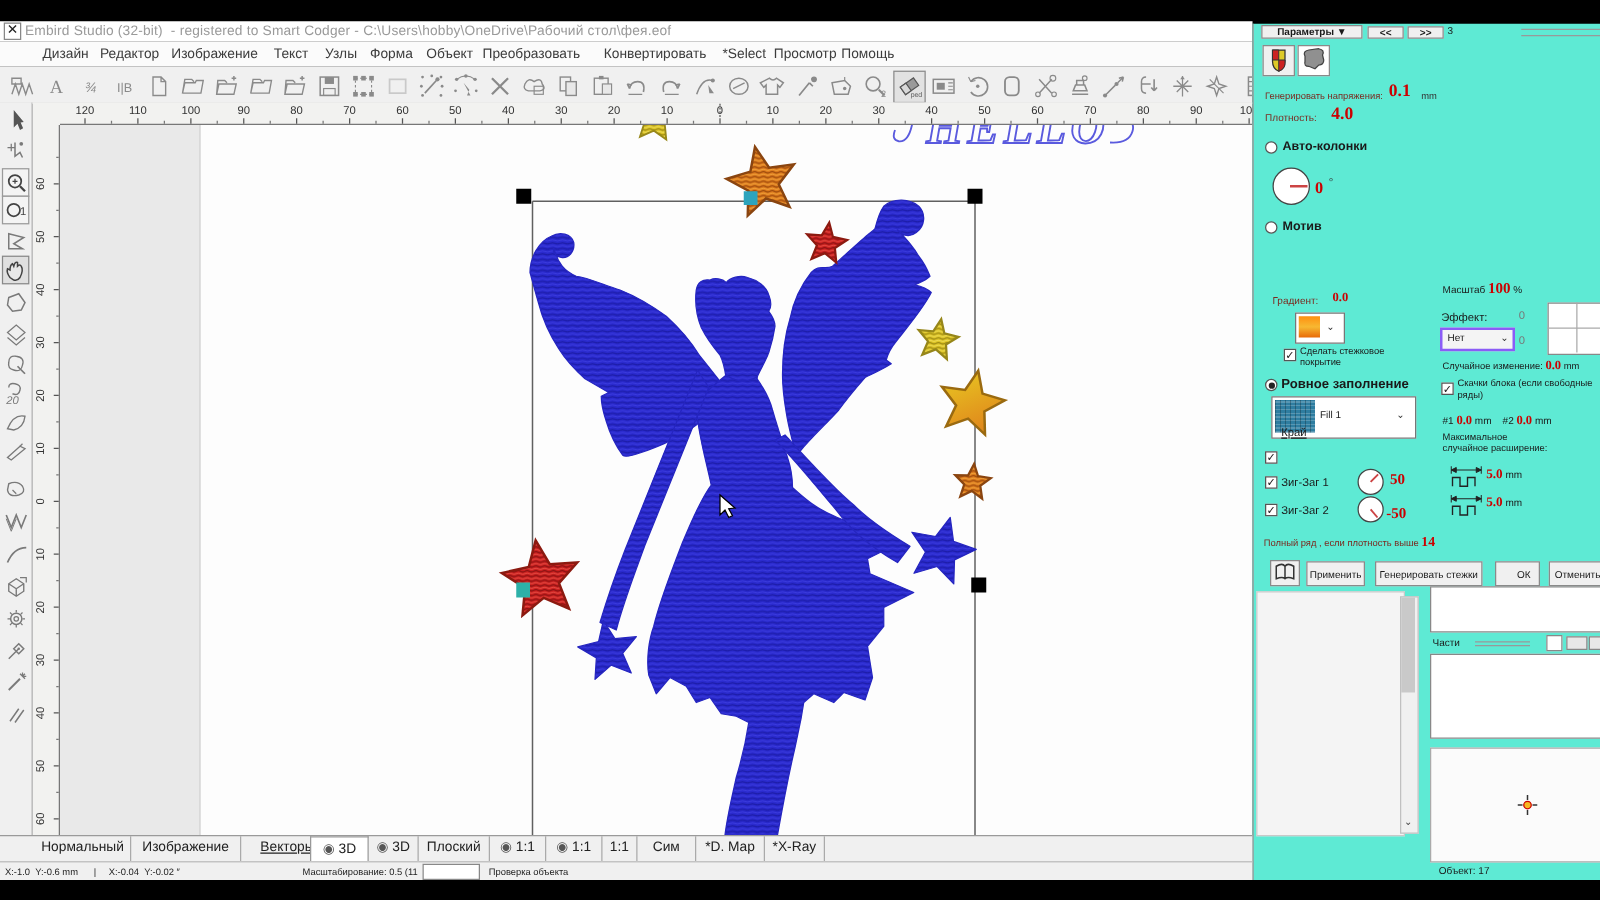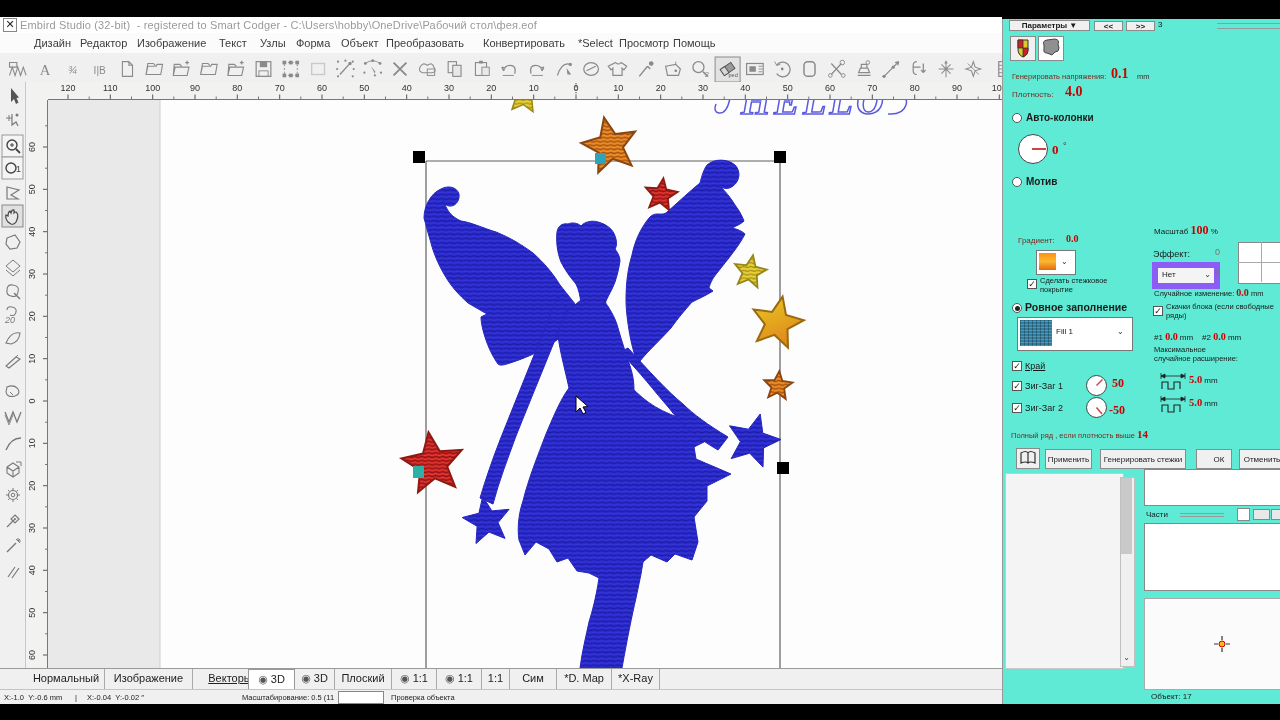--- a/index.html
+++ b/index.html
@@ -543,21 +543,21 @@
 <div class="cb" style="left:24px;top:260px;">✓</div>
 <div class="abs" style="left:37px;top:258px;font-size:7.5px;line-height:8.5px;">Сделать стежковое<br>покрытие</div>
 <div class="rb" style="left:9px;top:284px;"></div>
       <div class="abs" style="left:11.5px;top:286.5px;width:5px;height:5px;background:#222;border-radius:50%;"></div>
 <div class="abs" style="left:22px;top:282px;font-size:10.5px;font-weight:bold;">Ровное заполнение</div>
 <div class="abs" style="left:14px;top:298px;width:114px;height:32px;background:#fff;border:1px solid #777;"></div>
 <div class="abs" style="left:17px;top:301px;width:32px;height:26px;background:#2e7da0;background-image:repeating-linear-gradient(90deg,rgba(0,0,0,0.25) 0 1px,transparent 1px 4px),repeating-linear-gradient(0deg,rgba(255,255,255,0.2) 0 1px,transparent 1px 3px);"></div>
 <div class="abs" style="left:53px;top:308px;font-size:8px;">Fill 1</div>
 <div class="abs" style="left:114px;top:308px;font-size:8px;color:#333;">⌄</div>
 <div class="cb" style="left:9px;top:342px;">✓</div>
-<div class="abs" style="left:22px;top:342px;font-size:9px;text-decoration:underline;">Край</div>
+<div class="abs" style="left:22px;top:322px;font-size:9px;text-decoration:underline;">Край</div>
 <div class="cb" style="left:9px;top:362px;">✓</div>
 <div class="abs" style="left:22px;top:362px;font-size:9px;">Зиг-Заг 1</div>
 <div class="abs" style="left:83px;top:356px;width:19px;height:19px;border:1.2px solid #444;border-radius:50%;background:#fff;"></div>
 <svg class="abs" style="left:83px;top:356px;" width="21" height="21">
         <line x1="10.5" y1="10.5" x2="16.5" y2="4.5" stroke="#c44" stroke-width="1.5"></line>
       </svg>
 <span class="abs red" style="left:109px;top:357px;font-size:12px;">50</span>
 <div class="cb" style="left:9px;top:384px;">✓</div>
 <div class="abs" style="left:22px;top:384px;font-size:9px;">Зиг-Заг 2</div>
 <div class="abs" style="left:83px;top:378px;width:19px;height:19px;border:1.2px solid #444;border-radius:50%;background:#fff;"></div>
@@ -573,21 +573,21 @@
 <div class="btn" style="left:97px;top:430px;width:86px;height:20px;font-size:8px;line-height:19px;">Генерировать стежки</div>
 <div class="btn" style="left:193px;top:430px;width:36px;height:20px;font-size:8px;line-height:19px;padding-left:10px;">ОК</div>
 <div class="btn" style="left:236px;top:430px;width:46px;height:20px;font-size:8px;line-height:19px;">Отменить</div>
 
 <div class="abs" style="left:151px;top:204px;font-size:8px;">Масштаб <span class="red" style="font-size:12px;">100</span> %</div>
 <div class="abs" style="left:150px;top:230px;font-size:9px;">Эффект:</div>
 <div class="abs" style="left:212px;top:228px;font-size:9px;color:#777;">0</div>
 <div class="abs" style="left:235px;top:223px;width:47px;height:40px;background:#fff;border:1px solid #888;"></div>
 <div class="abs" style="left:235px;top:243px;width:47px;height:1px;background:#aaa;"></div>
 <div class="abs" style="left:258px;top:223px;width:1px;height:40px;background:#aaa;"></div>
-<div class="abs" style="left:149px;top:243px;width:56px;height:15px;background:#f4f4f4;border:6px solid #8b5cf6;font-size:8px;line-height:14px;"><span style="margin-left:4px;">Нет</span><span style="float:right;margin-right:3px;color:#333;">⌄</span></div>
+<div class="abs" style="left:149px;top:243px;width:56px;height:15px;background:#f4f4f4;border:2px solid #8b5cf6;font-size:8px;line-height:14px;"><span style="margin-left:4px;">Нет</span><span style="float:right;margin-right:3px;color:#333;">⌄</span></div>
 <div class="abs" style="left:212px;top:248px;font-size:9px;color:#777;">0</div>
 <div class="abs" style="left:151px;top:268px;font-size:7.5px;">Случайное изменение: <span class="red" style="font-size:10px;">0.0</span> mm</div>
 <div class="cb" style="left:150px;top:287px;">✓</div>
 <div class="abs" style="left:163px;top:284px;font-size:7.5px;line-height:8.5px;">Скачки блока (если свободные<br>ряды)</div>
 <div class="abs" style="left:151px;top:312px;font-size:8px;">#1 <span class="red" style="font-size:10px;">0.0</span> mm&nbsp;&nbsp;&nbsp;&nbsp;#2 <span class="red" style="font-size:10px;">0.0</span> mm</div>
 <div class="abs" style="left:151px;top:327px;font-size:7.5px;line-height:8.5px;">Максимальное<br>случайное расширение:</div>
 <svg class="abs" style="left:156px;top:352px;" width="28" height="22">
         <path d="M2 5 h24 M2 2 v6 M26 2 v6 M2 5 l4 -2 v4 z M26 5 l-4 -2 v4 z" stroke="#222" fill="#222" stroke-width="0.8"></path>
         <path d="M3 18 v-7 h6 v7 h6 v-7 h6 v7" fill="none" stroke="#222" stroke-width="1.1"></path>
       </svg>

